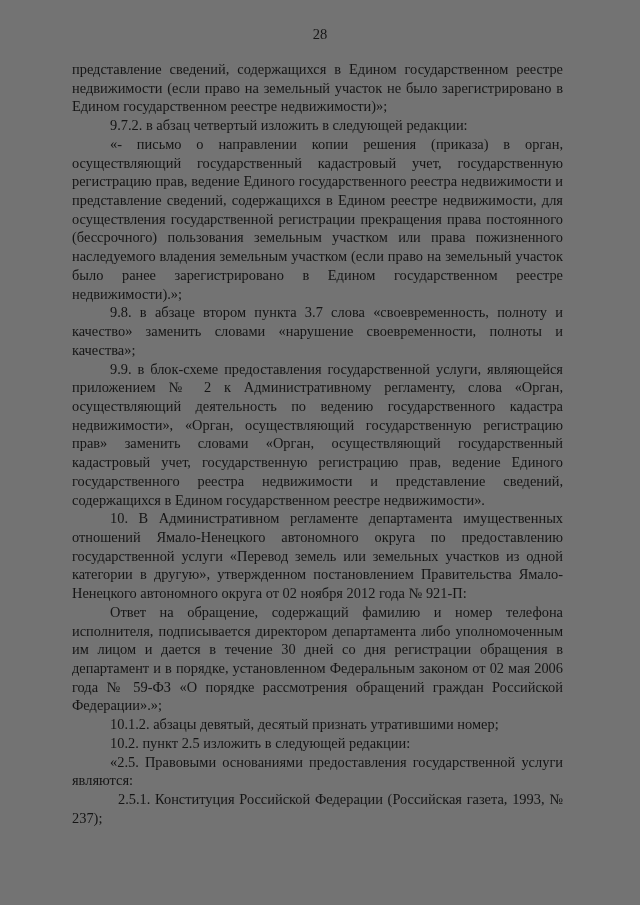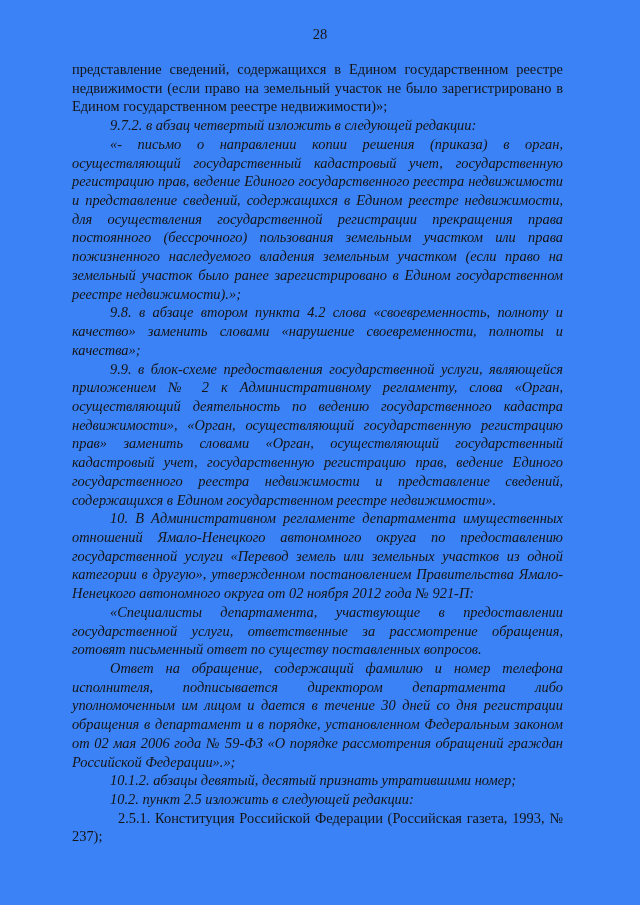--- a/index.html
+++ b/index.html
@@ -4,21 +4,21 @@
 <style>
   html, body {
     margin: 0;
     padding: 0;
     background: #ffffff;
   }
   .page {
     width: 640px;
     height: 905px;
     position: relative;
-    background: #3b82f6;
+    background: #737373;
     font-family: "Liberation Serif", serif;
     color: #141414;
     box-sizing: border-box;
     overflow: hidden;
   }
   .page-number {
     position: absolute;
     top: 26px;
     left: 0;
     width: 640px;
@@ -38,21 +38,20 @@
     text-justify: inter-word;
   }
   .para {
     margin: 0 3px 0 0;
     text-align: justify;
     text-indent: 0;
     hyphens: none;
   }
   .para.ind {
     text-indent: 38px;
-    font-style: italic;
   }
   .para.ind-big {
     text-indent: 46px;
   }
   .para.last-line-left {
     text-align-last: left;
   }
 </style>
 </head>
 <body>
@@ -62,33 +61,33 @@
   <div class="page-number">28</div>
 
   <div class="body-text">
 
     <p class="para last-line-left">представление сведений, содержащихся в Едином государственном реестре недвижимости (если право на земельный участок не было зарегистрировано в Едином государственном реестре недвижимости)»;</p>
 
     <p class="para ind last-line-left">9.7.2. в абзац четвертый изложить в следующей редакции:</p>
 
     <p class="para ind last-line-left">«- письмо о направлении копии решения (приказа) в орган, осуществляющий государственный кадастровый учет, государственную регистрацию прав, ведение Единого государственного реестра недвижимости и представление сведений, содержащихся в Едином реестре недвижимости, для осуществления государственной регистрации прекращения права постоянного (бессрочного) пользования земельным участком или права пожизненного наследуемого владения земельным участком (если право на земельный участок было ранее зарегистрировано в Едином государственном реестре недвижимости).»;</p>
 
-    <p class="para ind last-line-left">9.8. в абзаце втором пункта 4.2 слова «своевременность, полноту и качество» заменить словами «нарушение своевременности, полноты и качества»;</p>
+    <p class="para ind last-line-left">9.8. в абзаце втором пункта 3.7 слова «своевременность, полноту и качество» заменить словами «нарушение своевременности, полноты и качества»;</p>
 
     <p class="para ind last-line-left">9.9. в блок-схеме предоставления государственной услуги, являющейся приложением № 2 к Административному регламенту, слова «Орган, осуществляющий деятельность по ведению государственного кадастра недвижимости», «Орган, осуществляющий государственную регистрацию прав» заменить словами «Орган, осуществляющий государственный кадастровый учет, государственную регистрацию прав, ведение Единого государственного реестра недвижимости и представление сведений, содержащихся в Едином государственном реестре недвижимости».</p>
 
     <p class="para ind last-line-left">10. В Административном регламенте департамента имущественных отношений Ямало-Ненецкого автономного округа по предоставлению государственной услуги «Перевод земель или земельных участков из одной категории в другую», утвержденном постановлением Правительства Ямало-Ненецкого автономного округа от 02 ноября 2012 года № 921-П:</p>
 
 
 
-    <p class="para ind last-line-left">«Специалисты департамента, участвующие в предоставлении государственной услуги, ответственные за рассмотрение обращения, готовят письменный ответ по существу поставленных вопросов.</p>
 
     <p class="para ind last-line-left">Ответ на обращение, содержащий фамилию и номер телефона исполнителя, подписывается директором департамента либо уполномоченным им лицом и дается в течение 30 дней со дня регистрации обращения в департамент и в порядке, установленном Федеральным законом от 02 мая 2006 года № 59-ФЗ «О порядке рассмотрения обращений граждан Российской Федерации».»;</p>
 
     <p class="para ind last-line-left">10.1.2. абзацы девятый, десятый признать утратившими номер;</p>
 
     <p class="para ind last-line-left">10.2. пункт 2.5 изложить в следующей редакции:</p>
 
+    <p class="para ind last-line-left">«2.5. Правовыми основаниями предоставления государственной услуги являются:</p>
 
     <p class="para ind-big last-line-left">2.5.1. Конституция Российской Федерации (Российская газета, 1993, № 237);</p>
 
   </div>
 </div>
 
 </body></html>

